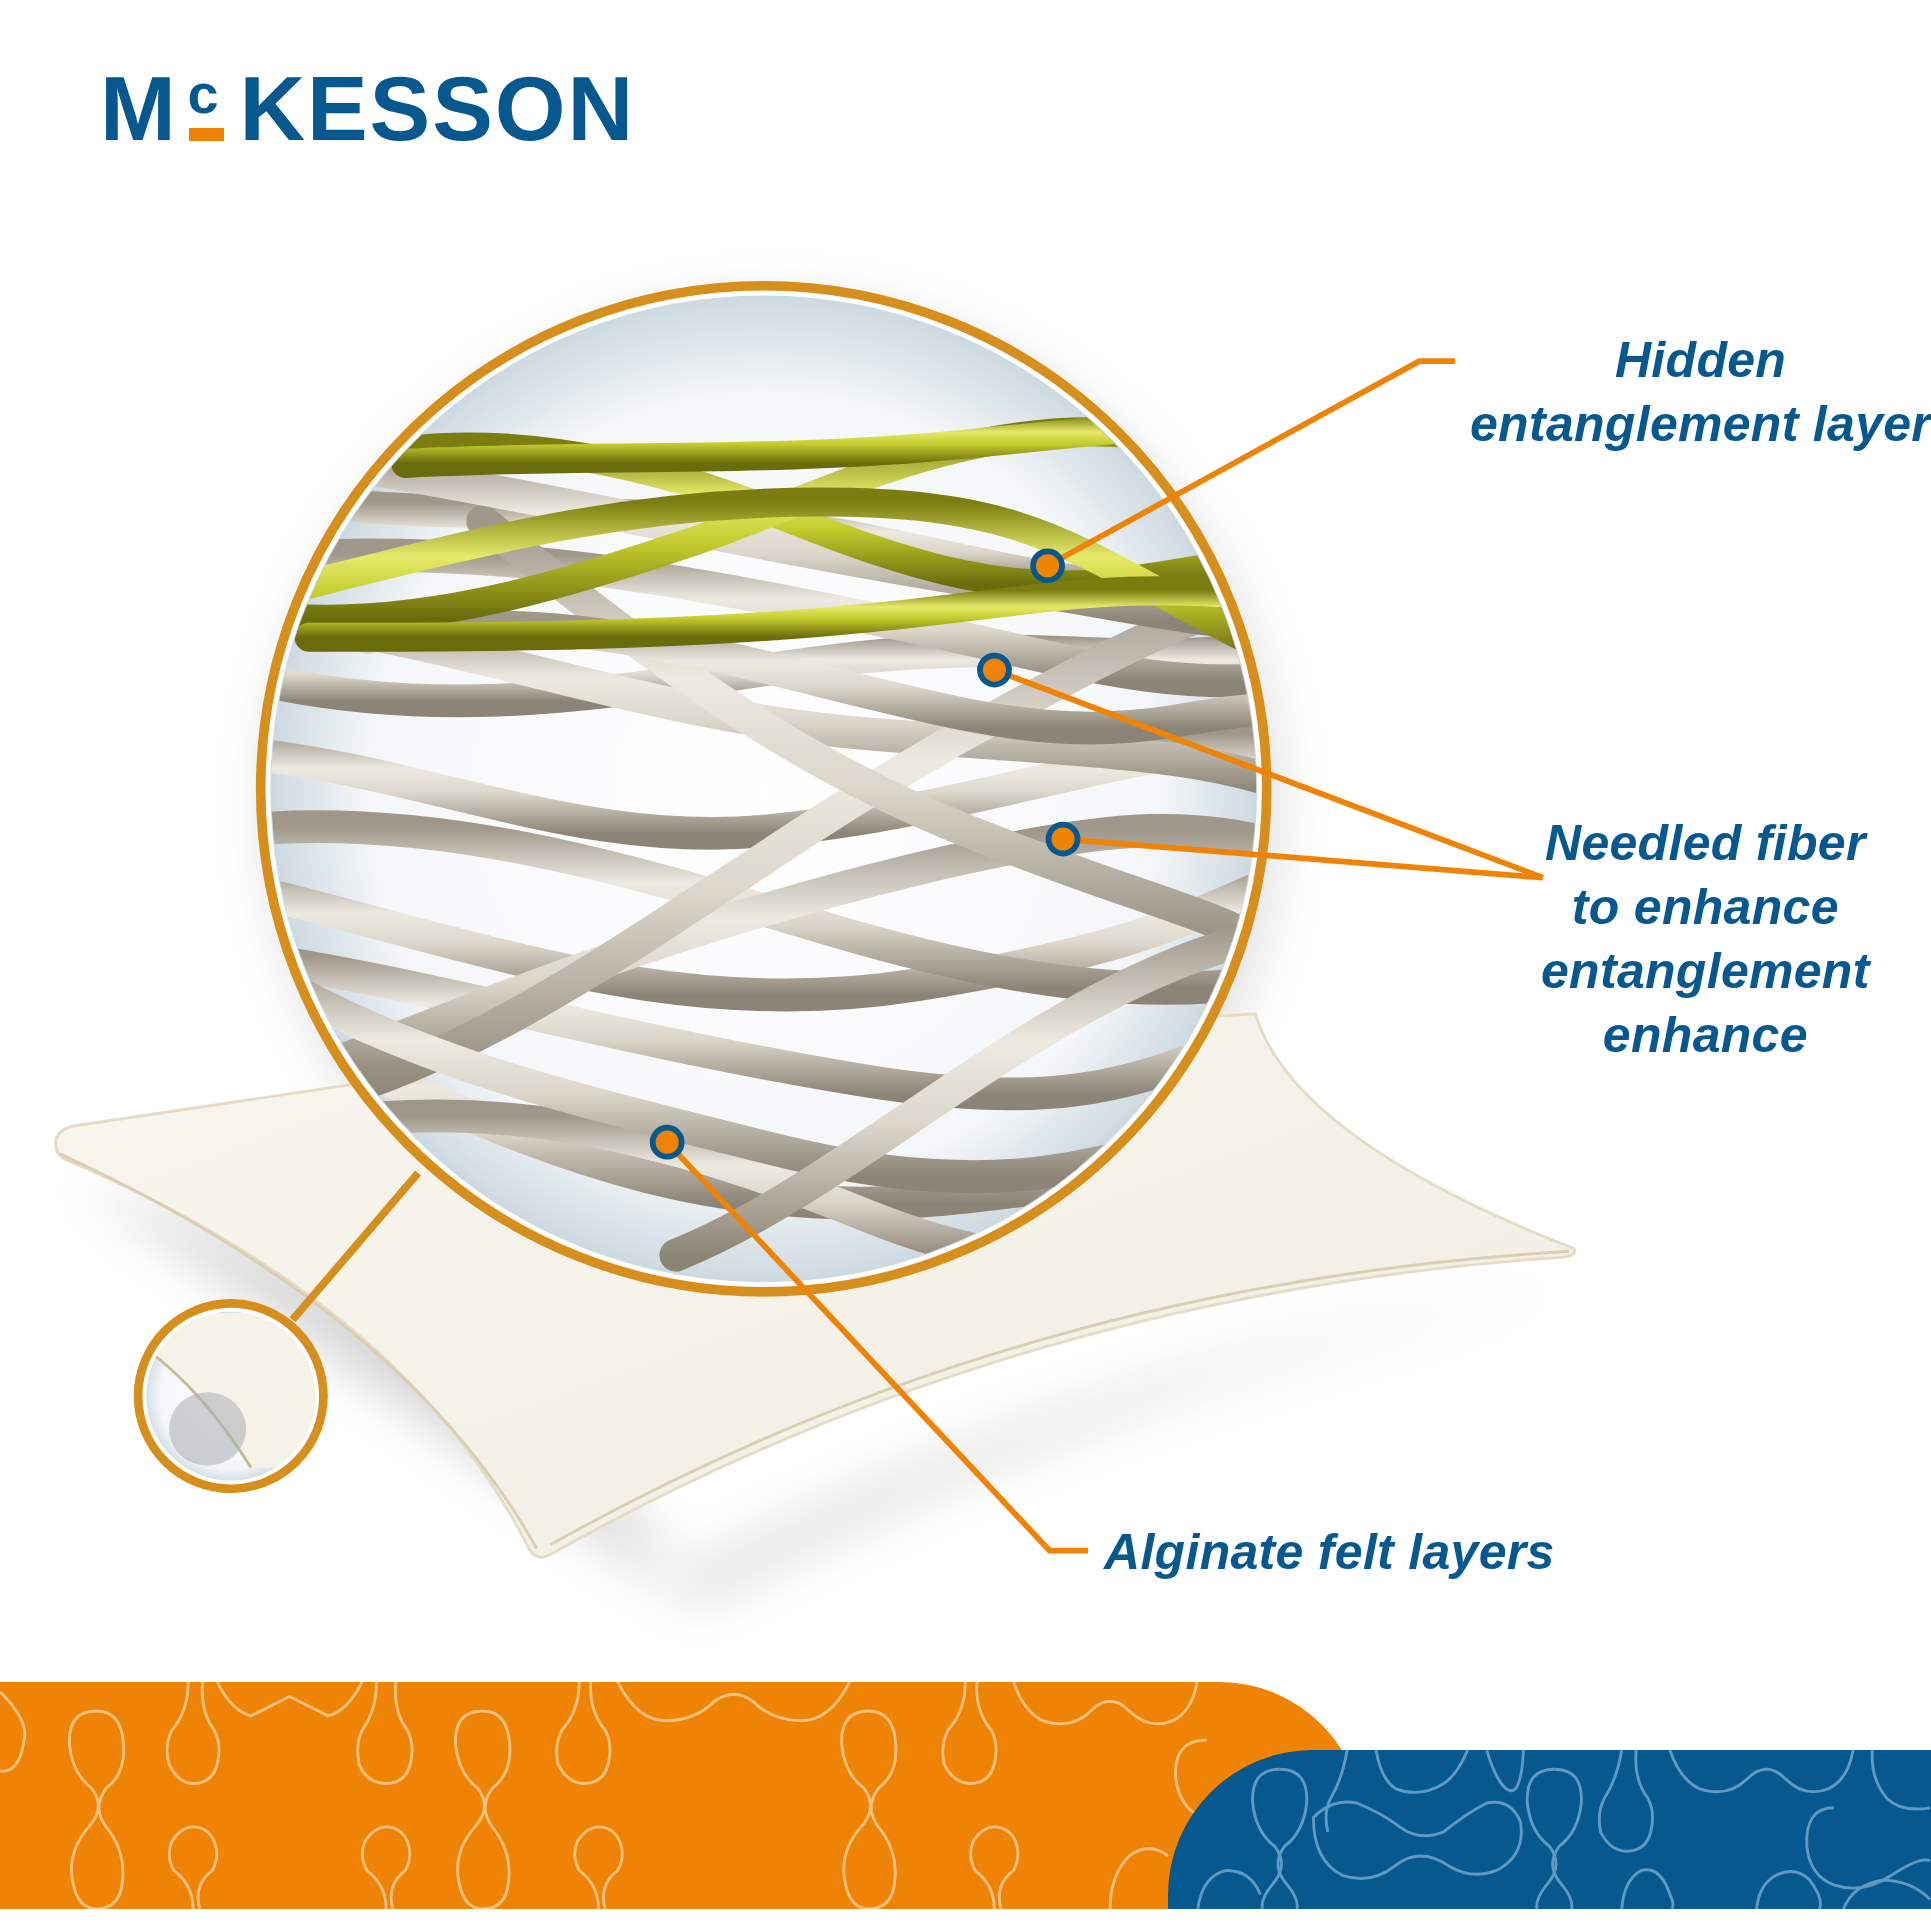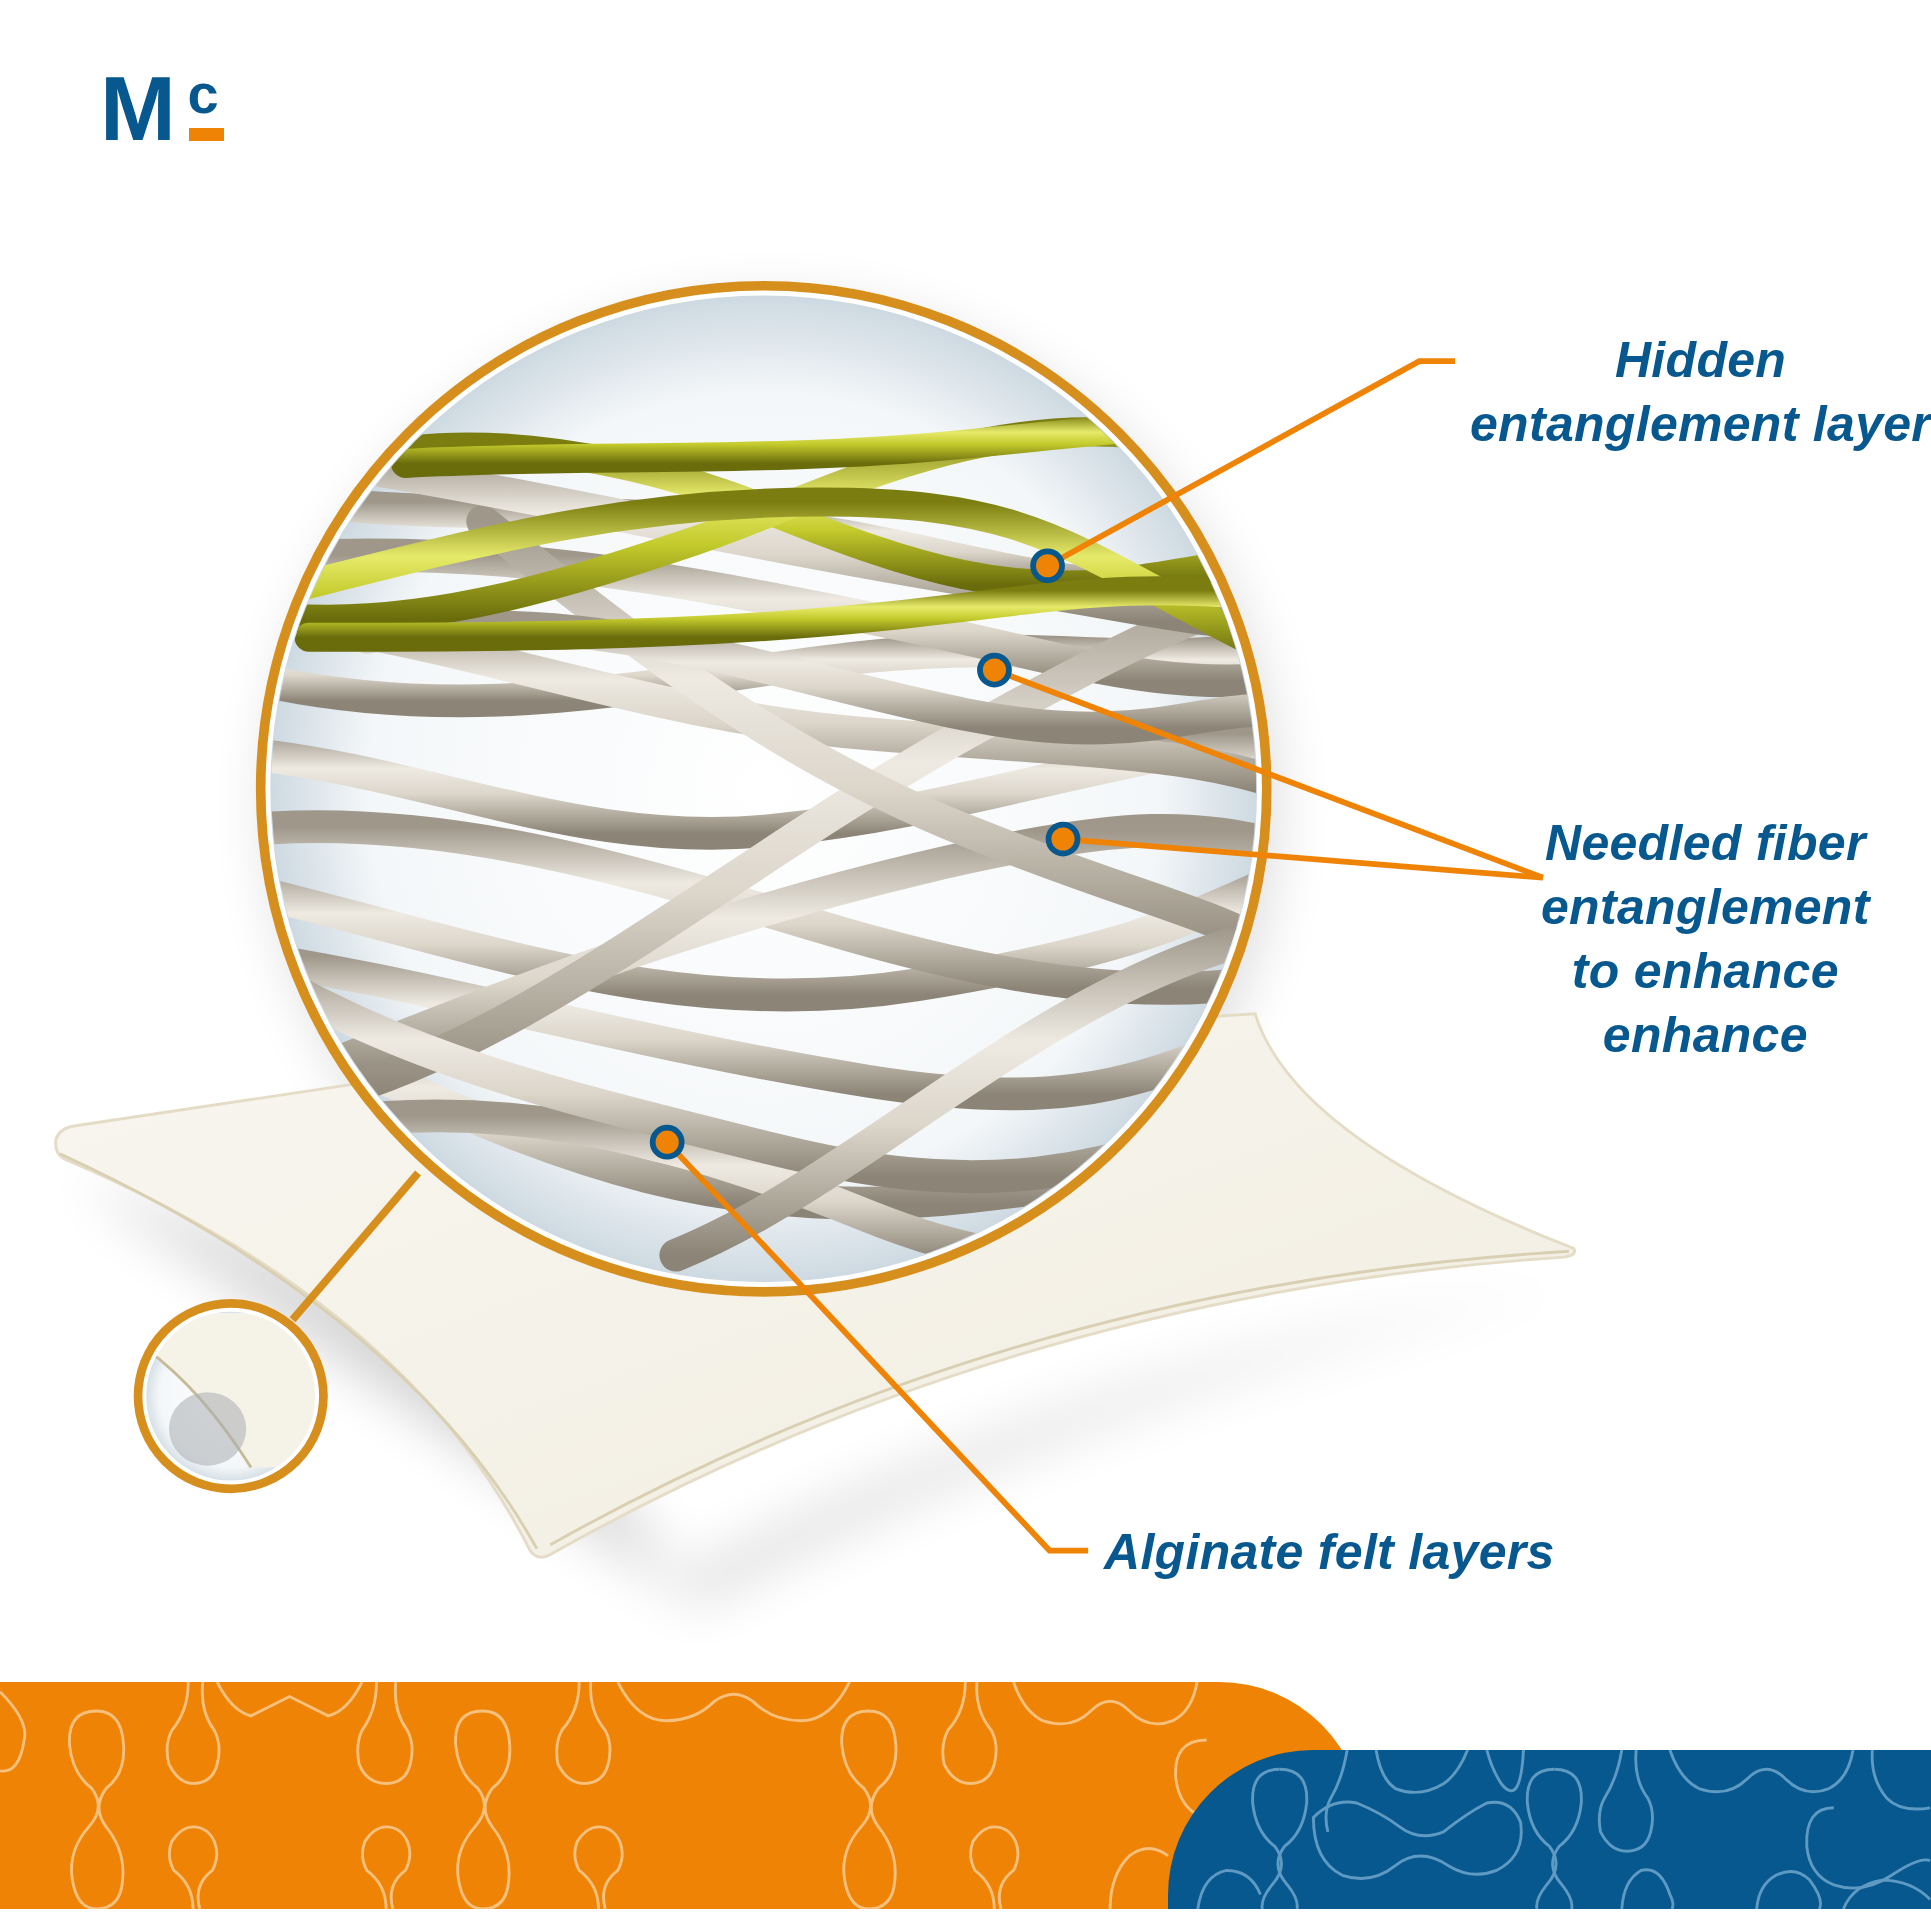--- a/index.html
+++ b/index.html
@@ -124,31 +124,32 @@
     <circle cx="691" cy="1183" r="15" fill="#ee8305" stroke="#06588f" stroke-width="6"></circle>
   </g>
 </svg>
 
 <div class="logo">
   <span class="big">M</span>
   <span class="mc">
     <span class="c">c</span>
     <span class="bar" style="background:#ee8305"></span>
   </span>
+  <span class="big">KESSON</span>
 </div>
 
 <div class="label" style="left:1470px; top:328px;">
   <div>Hidden</div>
   <div>entanglement layer</div>
 </div>
 
 <div class="label" style="left:1541px; top:811px;">
   <div>Needled fiber</div>
+  <div>to enhance</div>
   <div>entanglement</div>
-  <div>to enhance</div>
   <div>enhance</div>
 </div>
 
 <div class="label" style="left:1104px; top:1520px;font-style:italic;">
   <div>Alginate felt layers</div>
 </div>
 
 <div class="band-orange" style="background:#ee8305;">
   <svg class="pattern" width="1364" height="227" viewBox="0 0 1413 235">
     <g fill="none" stroke="#f7c07c" stroke-width="3">

